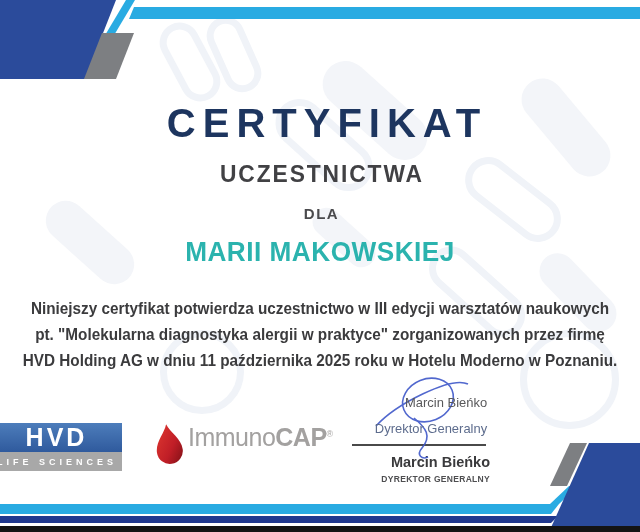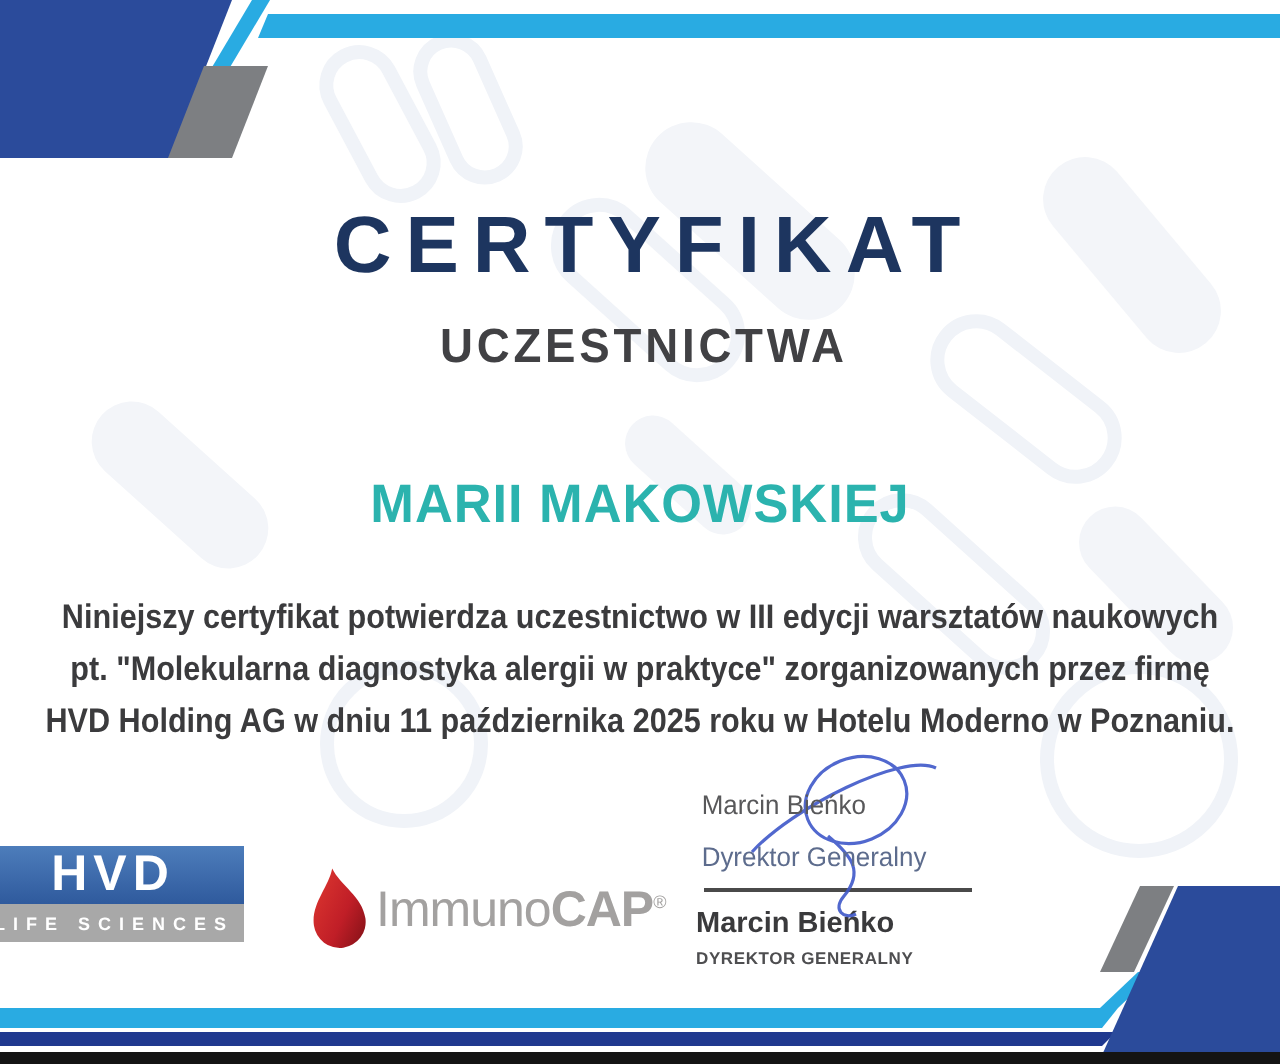--- a/index.html
+++ b/index.html
@@ -45,27 +45,27 @@
   .hvd-blue{
     height:29px;background:linear-gradient(#4d7dbb,#2f5a9d);
     display:flex;align-items:center;justify-content:center;
     color:#fff;font-weight:bold;font-size:25px;letter-spacing:3px;padding-left:3px;
   }
   .hvd-gray{
     height:19px;background:#a8a8a8;display:flex;align-items:center;justify-content:center;
     color:#fff;font-size:9px;letter-spacing:4px;padding-left:4px;font-weight:600;
   }
   
-  .icap{position:absolute;left:154px;top:433px;display:flex;align-items:center;}
+  .icap{position:absolute;left:154px;top:423px;display:flex;}
   .icap-drop{width:30px;height:44px;}
   .icap-text{font-size:25px;color:#a3a1a0;margin-left:4px;letter-spacing:-.5px;}
   .icap-text .bold{font-weight:bold;}
   .icap-reg{font-size:9px;vertical-align:9px;color:#a3a1a0;}
   
-  .sig{position:absolute;left:348px;top:378px;width:142px;text-align:left;}
+  .sig{position:absolute;left:348px;top:378px;width:142px;text-align:right;}
   .sig-hand-name{font-size:13.5px;color:#58585a;margin-top:17px;transform:scaleX(.96);}
   .sig-hand-title{font-size:13.5px;color:#5d6c8d;margin-top:11px;transform:scaleX(.96);}
   .sig-flourish{position:absolute;left:8px;top:-4px;pointer-events:none;}
   .sig-line{height:2px;background:#4a4a4a;margin:8px 4px 0 4px;}
   .sig-print-name{font-size:14.5px;font-weight:bold;color:#3a3a3c;margin-top:8px;}
   .sig-print-title{font-size:8.5px;font-weight:600;color:#4e4e50;letter-spacing:.3px;margin-top:4px;}
   .sig-print-co{font-size:8.5px;font-weight:600;color:#4e4e50;letter-spacing:.3px;margin-top:2px;}
 </style>
 </head>
 <body>
@@ -89,20 +89,21 @@
 
   <svg class="deco top" width="640" height="100" viewBox="0 0 640 100">
     <polygon points="0,0 116,0 85,79 0,79" fill="#2b4b9b"></polygon>
     <polygon points="126,0 135,0 110,42 101,42" fill="#29abe2"></polygon>
     <polygon points="102,33 134,33 116,79 84,79" fill="#7d7f82"></polygon>
     <polygon points="134,7 640,7 640,19 129,19" fill="#29abe2"></polygon>
   </svg>
 
   <div class="center-text title">CERTYFIKAT</div>
   <div class="center-text subtitle">UCZESTNICTWA</div>
+  <div class="center-text dla">DLA</div>
   <div class="center-text recipient">MARII MAKOWSKIEJ</div>
 
   <div class="body-text">
     <div>Niniejszy certyfikat potwierdza uczestnictwo w III edycji warsztatów naukowych</div>
     <div>pt. "Molekularna diagnostyka alergii w praktyce" zorganizowanych przez firmę</div>
     <div>HVD Holding AG w dniu 11 października 2025 roku w Hotelu Moderno w Poznaniu.</div>
   </div>
 
   <div class="hvd-logo">
     <div class="hvd-blue">HVD</div>

